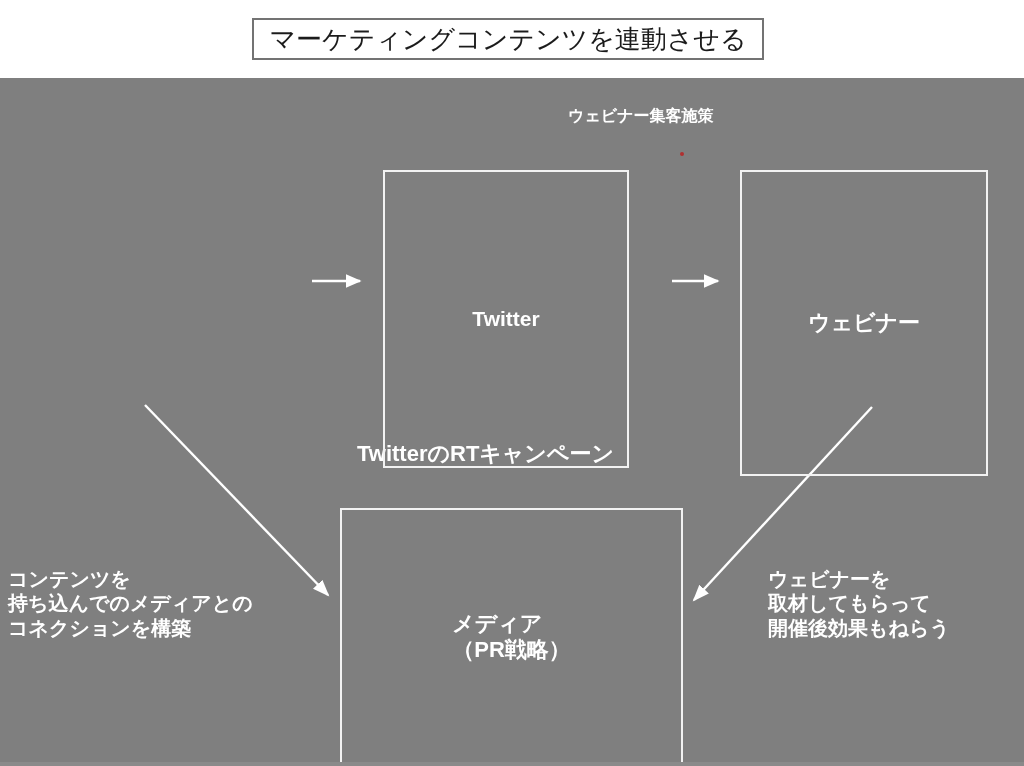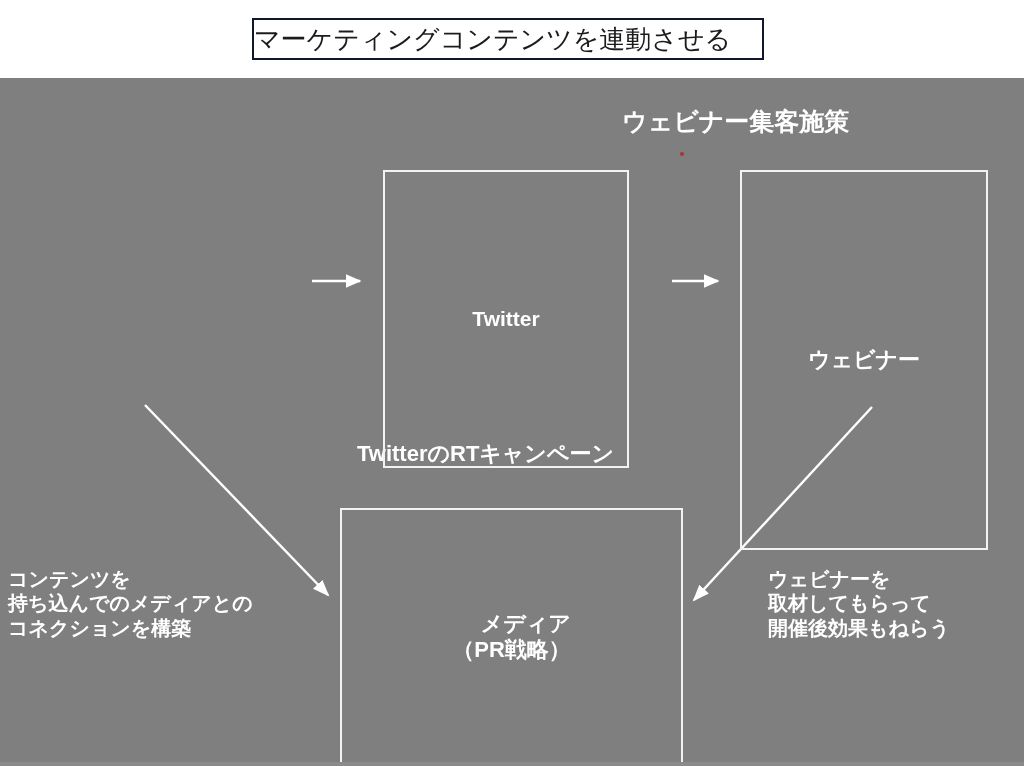--- a/index.html
+++ b/index.html
@@ -22,25 +22,26 @@
     left: 0; top: 0;
     width: 1024px; height: 78px;
     background: #ffffff;
   }
   #title-box {
     position: absolute;
     left: 252px;
     top: 18px;
     width: 512px;
     height: 42px;
-    border: 2px solid #0f172a;
+    border: 2px solid #737373;
     background: #ffffff;
     box-sizing: border-box;
     display: flex;
     align-items: center;
+    justify-content: center;
   }
   #title-text {
     font-size: 26px;
     line-height: 1;
     color: #1b1b1b;
     font-weight: 400;
     letter-spacing: 0px;
     white-space: nowrap;
   }
 
@@ -67,60 +68,60 @@
     position: absolute;
     border: 2px solid #f2f2f2;
     box-sizing: border-box;
     display: flex;
     align-items: center;
     justify-content: center;
     color: #ffffff;
     font-weight: bold;
   }
   .node-label {
-    text-align: right;
+    text-align: left;
     line-height: 1.18;
     white-space: pre-line;
   }
 
   #box-note {
     left: 30px;  top: 92px;  width: 246px; height: 298px;
   }
   #box-note .node-label {
     text-align: left;
     font-size: 21px;
     padding-left: 22px;
   }
 
   #box-twitter {
     left: 383px; top: 92px;  width: 246px; height: 298px;
   }
   #box-twitter .node-label { font-size: 21px; }
 
   #box-webinar {
-    left: 740px; top: 92px;  width: 248px; height: 380px;
+    left: 740px; top: 92px;  width: 248px; height: 306px;
   }
   #box-webinar .node-label { font-size: 22px; }
 
   #box-media {
     left: 340px; top: 424px; width: 343px; height: 258px; margin-top: 6px;
   }
   #box-media .node-label { font-size: 22px; }
 
   
   .caption {
     position: absolute;
     color: #ffffff;
     font-weight: bold;
     white-space: pre-line;
     line-height: 1.22;
   }
   #caption-webinar-acq {
-    left: 622px; top: 28px;
-    font-size: 25px;
+    left: 568px; top: 28px;
+    font-size: 16px;
   }
   #caption-rt-campaign {
     left: 357px; top: 363px;
     font-size: 22px;
   }
   #caption-left-note {
     left: 8px; top: 489px;
     font-size: 20px;
   }
   #caption-right-note {

